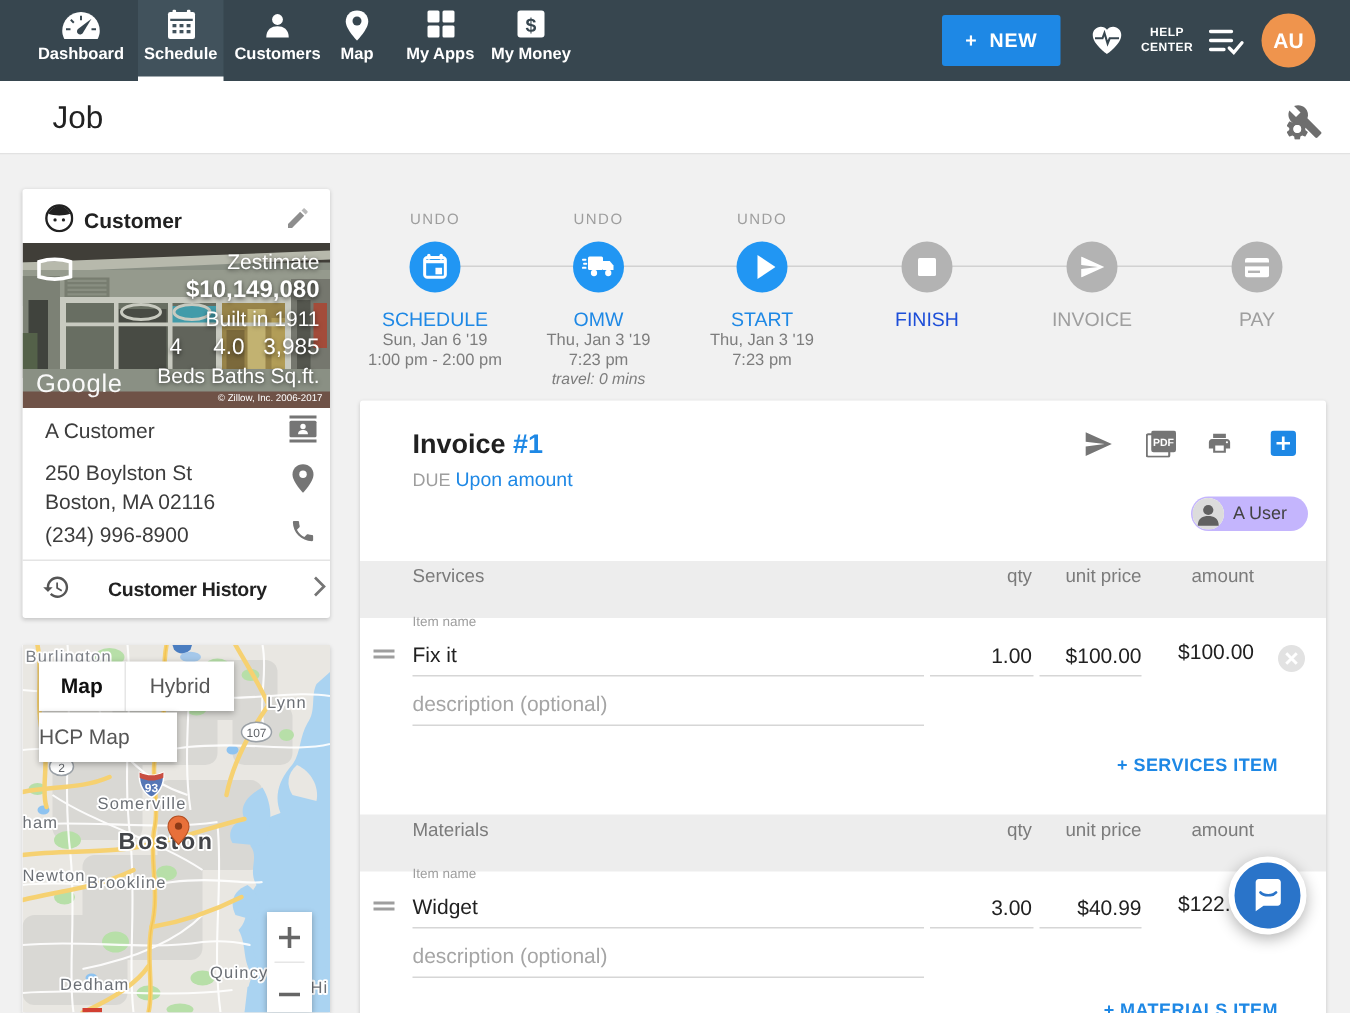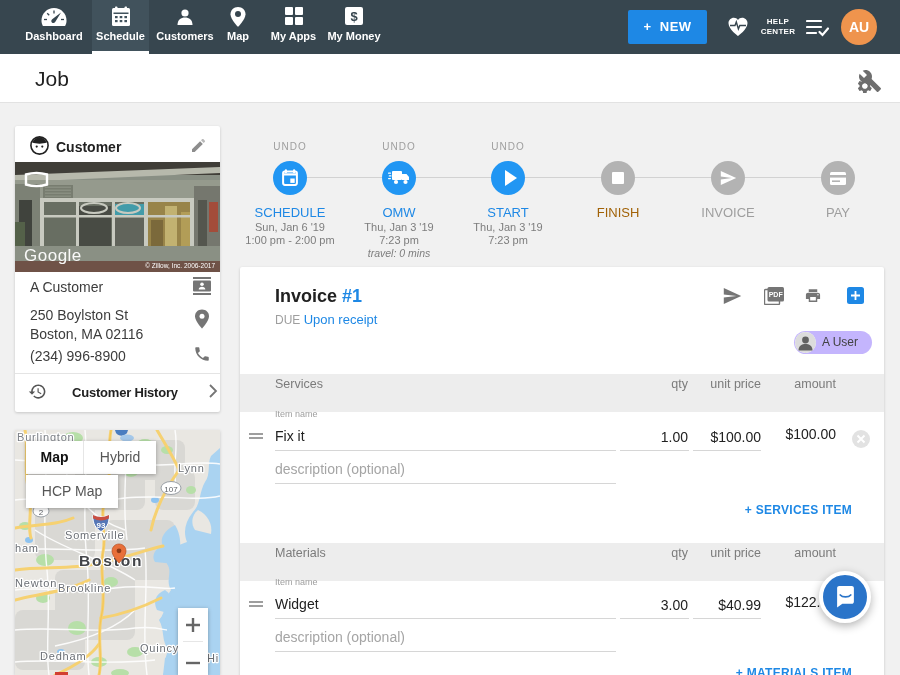--- a/index.html
+++ b/index.html
@@ -181,20 +181,27 @@
       <rect x="0" y="22" width="25" height="62" fill="#8b9082"></rect>
       <rect x="4" y="38" width="13" height="46" fill="#474942"></rect>
       <rect x="0" y="60" width="10" height="30" fill="#5d6b50"></rect>
       <rect x="0" y="84" width="205" height="15" fill="#9ca194"></rect>
       <rect x="0" y="99" width="205" height="11" fill="#7d5a4e"></rect>
       <rect x="0" y="0" width="205" height="110" fill="#1a1c20" opacity="0.13"></rect>
     </svg>
     <svg style="position:absolute;left:9px;top:9px;" width="25" height="17" viewBox="0 0 25 17">
         <path d="M2 3.5 C9.5 1.2 15.5 1.2 23 3.5 L23 13.5 C15.5 15.8 9.5 15.8 2 13.5 Z" fill="none" stroke="#fff" stroke-width="2.4"></path>
       </svg>
+    <div style="position:absolute;right:7px;top:3px;text-align:right;color:#fff;text-shadow:0 1px 3px rgba(0,0,0,0.6);line-height:19px;">
+      <div style="font-size:14px;">Zestimate</div>
+      <div style="font-size:16px;font-weight:bold;">$10,149,080</div>
+      <div style="font-size:14px;">Built in 1911</div>
+      <div style="font-size:15px;">4&nbsp;&nbsp;&nbsp;&nbsp;&nbsp;4.0&nbsp;&nbsp;&nbsp;3,985</div>
+      <div style="font-size:14px;">Beds&nbsp;Baths&nbsp;Sq.ft.</div>
+    </div>
     <div style="position:absolute;left:9px;bottom:6px;color:#fff;font-size:17px;letter-spacing:0.5px;opacity:0.95;">Google</div>
     <div style="position:absolute;right:5px;bottom:3px;color:#fff;font-size:6.5px;">© Zillow, Inc. 2006-2017</div>
   </div>
 
   <div style="position:absolute;left:15px;top:153px;font-size:14px;color:#3c3c3c;">A Customer</div>
   <svg style="position:absolute;left:177px;top:150px;" width="20" height="20" viewBox="0 0 20 20">
       <rect x="1" y="1" width="18" height="2" fill="#757575"></rect>
       <rect x="1" y="17" width="18" height="2" fill="#757575"></rect>
       <rect x="1" y="4.5" width="18" height="11" rx="1" fill="#757575"></rect>
       <circle cx="10" cy="8.3" r="1.8" fill="#fff"></circle>
@@ -323,21 +330,21 @@
 
   <g transform="translate(97,114)">
     <path d="M7 0 C3.1 0 0 3.1 0 7 C0 12.2 7 19 7 19 C7 19 14 12.2 14 7 C14 3.1 10.9 0 7 0 Z" fill="#e8703a" stroke="#b44f22" stroke-width="0.7"></path>
     <circle cx="7" cy="6.8" r="2.4" fill="#8c3a17"></circle>
   </g>
 </svg>
 
 <div style="position:absolute;left:11px;top:11px;width:130px;height:33px;background:#fff;box-shadow:0 1px 4px rgba(0,0,0,0.3);"></div>
 <div style="position:absolute;left:11px;top:11px;width:57px;height:33px;font-size:14px;font-weight:bold;color:#111;text-align:center;line-height:33px;">Map</div>
 <div style="position:absolute;left:68px;top:11px;width:73px;height:33px;font-size:14px;color:#565656;text-align:center;line-height:33px;border-left:1px solid #e6e6e6;">Hybrid</div>
-<div style="position:absolute;left:11px;top:45px;width:92px;height:33px;background:#fff;box-shadow:0 1px 4px rgba(0,0,0,0.3);font-size:14px;color:#565656;text-align:center;line-height:33px;">HCP Map</div>
+<div style="position:absolute;left:11px;top:45px;width:92px;height:33px;background:#fff;box-shadow:0 1px 4px rgba(0,0,0,0.3);font-size:14px;color:#565656;text-align:left;line-height:33px;">HCP Map</div>
 
 <div style="position:absolute;left:163px;top:178px;width:30px;height:67px;background:#fff;box-shadow:0 1px 4px rgba(0,0,0,0.3);">
   <div style="position:absolute;left:7px;top:9px;width:16px;height:16px;"><svg width="16" height="16">
           <path d="M8 1 L8 15 M1 8 L15 8" stroke="#666" stroke-width="2.4"></path>
         </svg></div>
   <div style="position:absolute;left:5px;top:33px;width:20px;border-top:1px solid #e6e6e6;"></div>
   <div style="position:absolute;left:7px;top:47px;width:16px;height:16px;"><svg width="16" height="16">
           <path d="M1 8 L15 8" stroke="#666" stroke-width="2.4"></path>
         </svg></div>
 </div>
@@ -391,28 +398,28 @@
         <rect x="0" y="3" width="16" height="2.6" fill="#b3b3b3"></rect>
         <rect x="2" y="8.4" width="8" height="1.6" fill="#b3b3b3"></rect>
       </svg>
   </div>
   <div class="tlab" style="left:230px;color:#1e88e5;">SCHEDULE</div>
   <div class="tdate" style="left:230px;top:221px;">Sun, Jan 6 '19<br>1:00 pm - 2:00 pm</div>
   <div class="tlab" style="left:339px;color:#1e88e5;">OMW</div>
   <div class="tdate" style="left:339px;top:221px;">Thu, Jan 3 '19<br>7:23 pm<br><span style="font-style:italic;font-size:10.5px;">travel: 0 mins</span></div>
   <div class="tlab" style="left:448px;color:#1e88e5;">START</div>
   <div class="tdate" style="left:448px;top:221px;">Thu, Jan 3 '19<br>7:23 pm</div>
-  <div class="tlab" style="left:558px;color:#a16207;">FINISH</div>
+  <div class="tlab" style="left:558px;color:#1d4ed8;">FINISH</div>
   <div class="tlab" style="left:668px;color:#9e9e9e;">INVOICE</div>
   <div class="tlab" style="left:778px;color:#9e9e9e;">PAY</div>
 </div>
 
 <div class="card" style="left:240px;top:267px;width:644px;height:420px;">
   <div style="position:absolute;left:35px;top:19px;font-size:18px;font-weight:bold;color:#212121;">Invoice <span style="color:#1e88e5;">#1</span></div>
-  <div style="position:absolute;left:35px;top:45px;font-size:12px;color:#9e9e9e;">DUE <span style="font-size:13px;color:#1e88e5;">Upon receipt</span></div>
+  <div style="position:absolute;left:35px;top:45px;font-size:12px;color:#9e9e9e;">DUE <span style="font-size:13px;color:#1e88e5;">Upon amount</span></div>
   <svg style="position:absolute;left:483px;top:21px;" width="19" height="16" viewBox="0 0 24 20">
       <path fill="#757575" d="M1 20 L23 10 L1 0 L1 8 L17 10 L1 12 Z"></path>
     </svg>
   <svg style="position:absolute;left:524px;top:20px;" width="20" height="18" viewBox="0 0 20 18">
       <rect x="0.5" y="2.5" width="15" height="15" rx="1" fill="none" stroke="#757575" stroke-width="1.4"></rect>
       <rect x="3.5" y="0" width="16.5" height="14.5" rx="1.5" fill="#757575"></rect>
       <text x="11.7" y="10" font-size="7" font-weight="bold" fill="#fff" text-anchor="middle" font-family="Liberation Sans">PDF</text>
     </svg>
   <svg style="position:absolute;left:564px;top:20px;" width="18" height="17" viewBox="0 0 24 24">
       <path fill="#757575" d="M19 8H5c-1.66 0-3 1.34-3 3v6h4v4h12v-4h4v-6c0-1.66-1.34-3-3-3zm-3 11H8v-5h8v5zm3-7c-.55 0-1-.45-1-1s.45-1 1-1 1 .45 1 1-.45 1-1 1zm-1-9H6v4h12V3z"></path>

